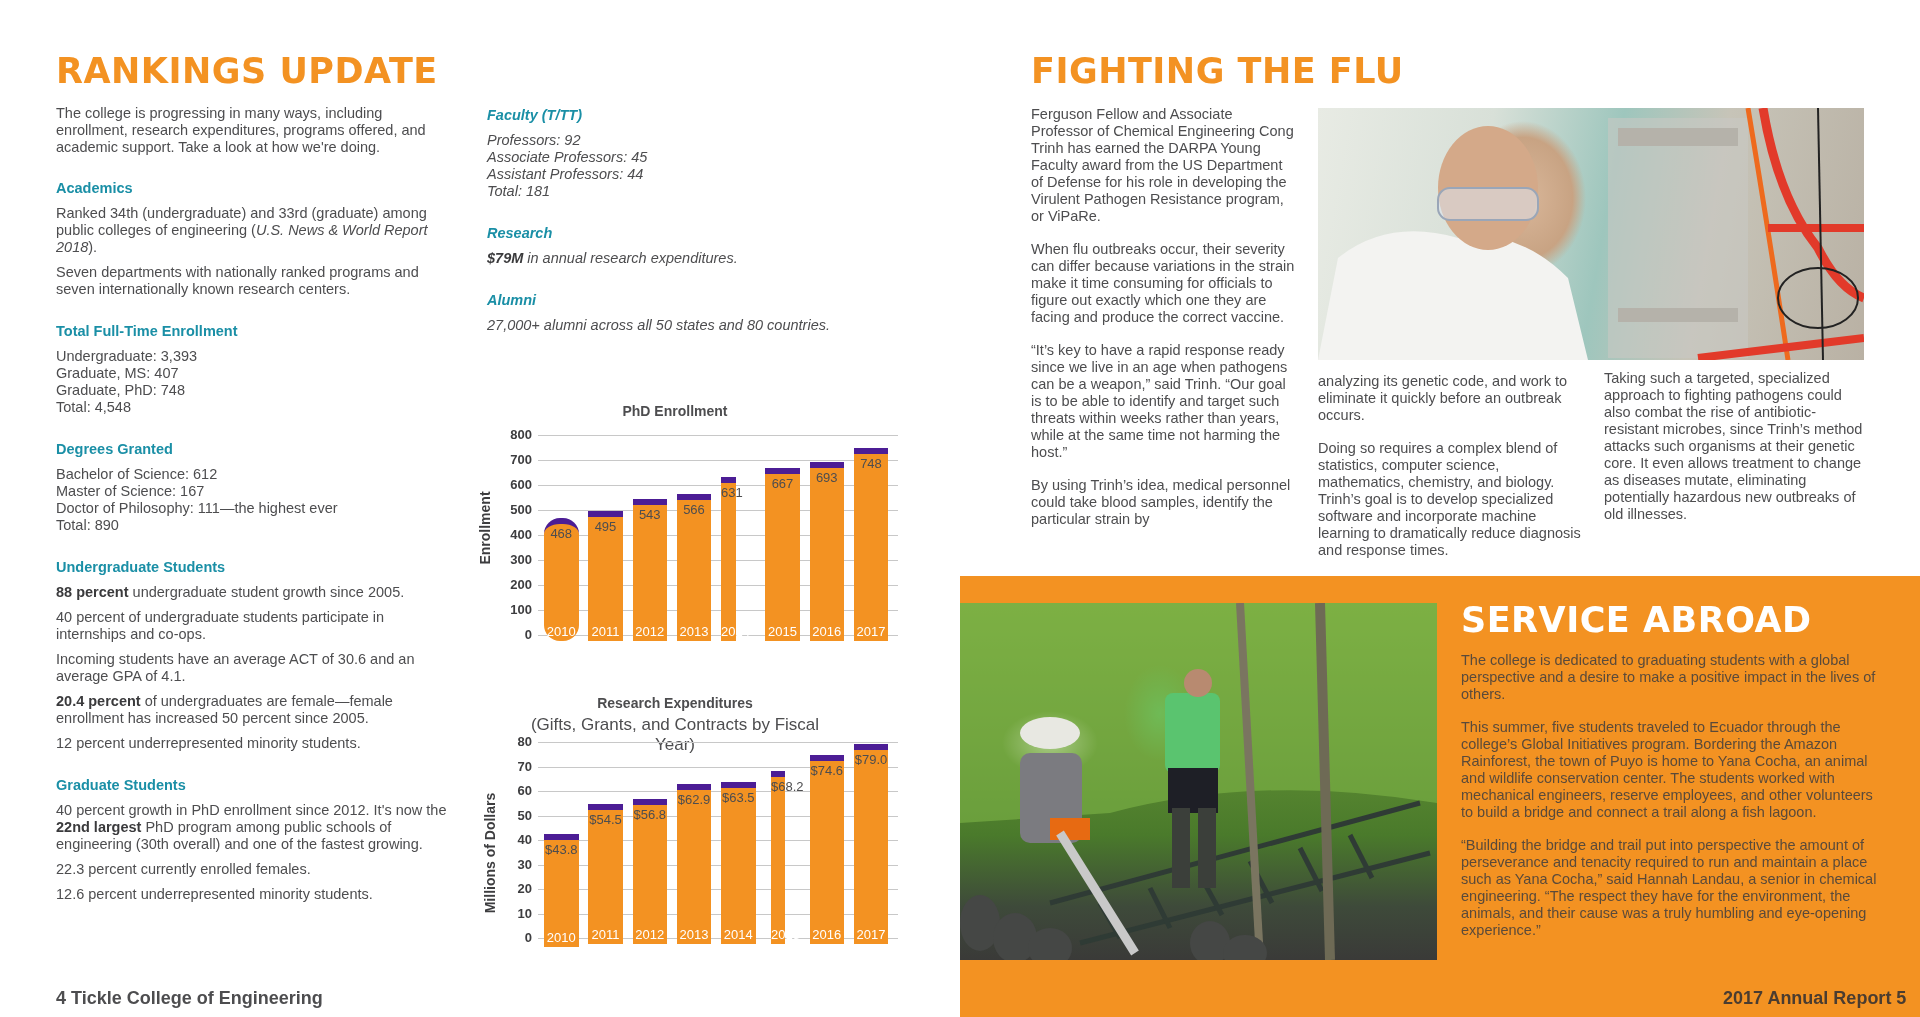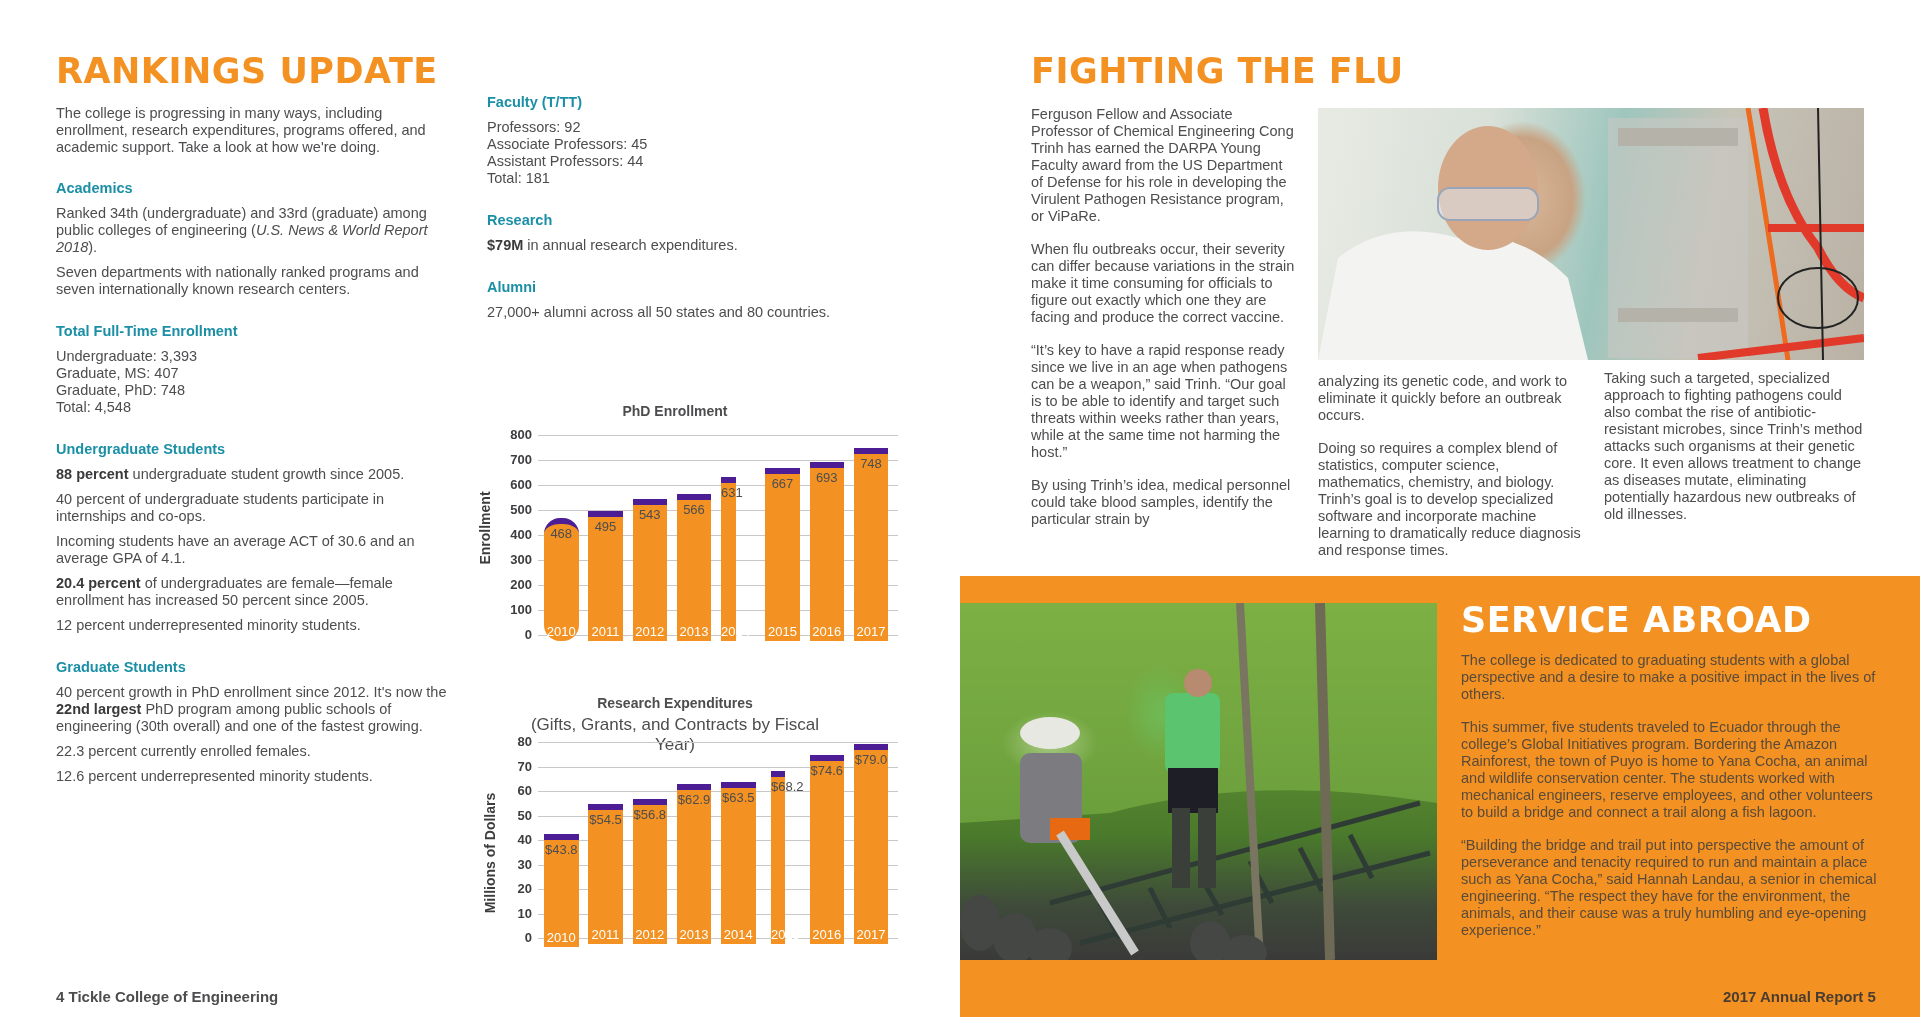--- a/index.html
+++ b/index.html
@@ -45,21 +45,21 @@
       radial-gradient(ellipse 90px 110px at 205px 90px, #d9b79a 0%, #c8a383 55%, transparent 70%),
       linear-gradient(100deg, #e8ebe4 0%, #d8e0d8 30%, #9ec6bd 52%, #c7c4b8 70%, #b9b1a4 100%);
   }
   .service-panel { position: absolute; background: #f39222; }
   .jungle-photo {
     background:
       radial-gradient(ellipse 60px 40px at 90px 140px, #e9e9e4 0%, transparent 80%),
       radial-gradient(ellipse 45px 60px at 200px 110px, #58c16c 0%, transparent 80%),
       linear-gradient(180deg, #7aa83f 0%, #5f8d33 40%, #4a7a2b 65%, #3e4a3a 85%, #3a3a38 100%);
   }
-  .footer { position: absolute; font-size: 15px; font-weight: bold; color: #4d4d4f; }
+  .footer { position: absolute; font-size: 18px; font-weight: bold; color: #4d4d4f; }
 </style>
 </head>
 <body>
 
 <h1 class="abs title" style="left:56px; top:54px;">RANKINGS UPDATE</h1>
 
 <div class="abs body-text" style="left:56px; top:105px; width:400px;">
   <p class="block" style="margin-bottom:24px;">The college is progressing in many ways, including enrollment, research expenditures, programs offered, and academic support. Take a look at how we're doing.</p>
 
   <div class="block">
@@ -69,39 +69,46 @@
   </div>
 
   <div class="block">
     <div class="heading">Total Full-Time Enrollment</div>
     <span class="line">Undergraduate: 3,393</span>
     <span class="line">Graduate, MS: 407</span>
     <span class="line">Graduate, PhD: 748</span>
     <span class="line">Total: 4,548</span>
   </div>
 
+  <div class="block">
+    <div class="heading">Degrees Granted</div>
+    <span class="line">Bachelor of Science: 612</span>
+    <span class="line">Master of Science: 167</span>
+    <span class="line">Doctor of Philosophy: 111—the highest ever</span>
+    <span class="line">Total: 890</span>
+  </div>
 
   <div class="block">
     <div class="heading">Undergraduate Students</div>
     <p><b>88 percent</b><span> undergraduate student growth since 2005.</span></p>
     <p>40 percent of undergraduate students participate in internships and co-ops.</p>
     <p>Incoming students have an average ACT of 30.6 and an average GPA of 4.1.</p>
     <p><b>20.4 percent</b><span> of undergraduates are female—female enrollment has increased 50 percent since 2005.</span></p>
     <p>12 percent underrepresented minority students.</p>
   </div>
 
   <div>
     <div class="heading">Graduate Students</div>
     <p><span>40 percent growth in PhD enrollment since 2012. It's now the </span><b>22nd largest</b><span> PhD program among public schools of engineering (30th overall) and one of the fastest growing.</span></p>
     <p>22.3 percent currently enrolled females.</p>
     <p>12.6 percent underrepresented minority students.</p>
   </div>
 </div>
 
-<div class="abs body-text" style="left:487px; top:94px; width:400px;">
+<div class="abs body-text" style="left:487px; top:107px; width:400px;font-style:italic;">
   <div class="block">
     <div class="heading">Faculty (T/TT)</div>
     <span class="line">Professors: 92</span>
     <span class="line">Associate Professors: 45</span>
     <span class="line">Assistant Professors: 44</span>
     <span class="line">Total: 181</span>
   </div>
   <div class="block">
     <div class="heading">Research</div>
     <p><b>$79M</b><span> in annual research expenditures.</span></p>

